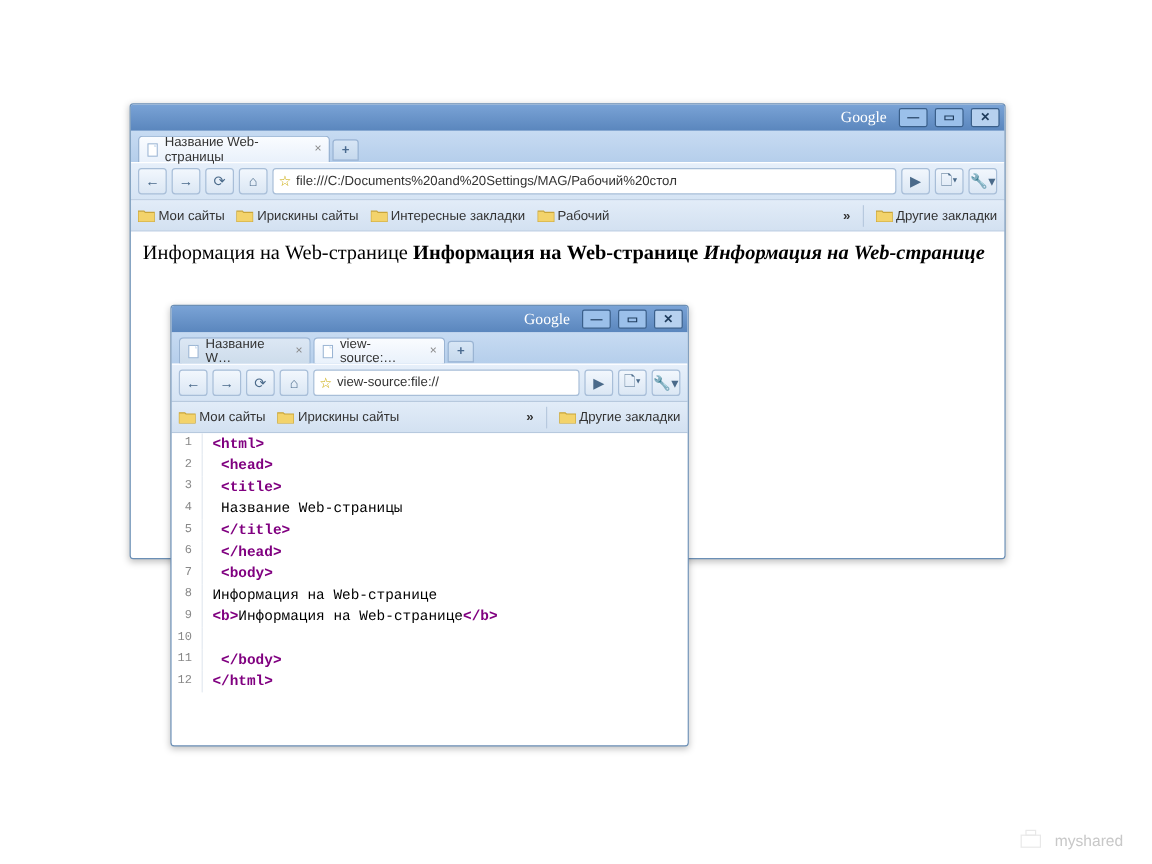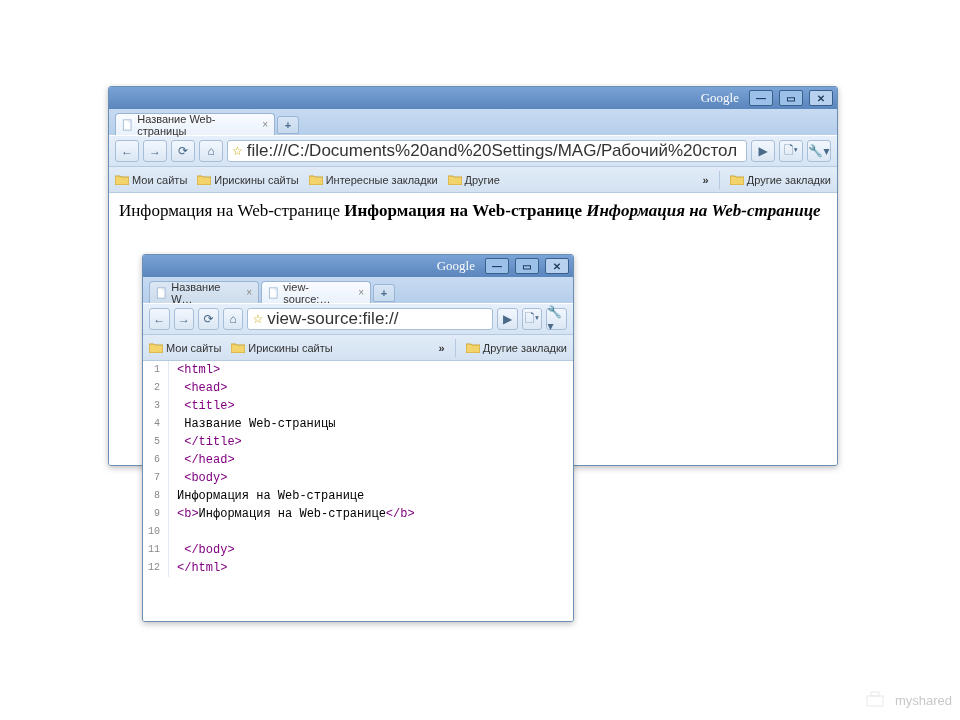--- a/index.html
+++ b/index.html
@@ -103,21 +103,21 @@
     background:#fff;
     border:1px solid #a8bed8;
     border-radius:3px;
     display:flex; align-items:center;
     padding: 0 4px;
     gap:4px;
   }
   .omnibox .star { color:#c9a800; font-size:12px; }
   .omnibox input {
     flex:1; border:none; outline:none;
-    font-size:17px; color:#333;
+    font-size:11px; color:#333;
     background:transparent;
   }
   .bookmarks-bar {
     height:26px;
     background: linear-gradient(to bottom,#e2ecf8,#d3e1f1);
     border-bottom:1px solid #b7c9de;
     display:flex; align-items:center;
     padding:0 6px;
     gap:10px;
     font-size:11px;
@@ -148,25 +148,25 @@
   .src-line { display:flex; align-items:flex-start; }
   .ln {
     width:26px; text-align:right;
     color:#888; padding-right:8px;
     border-right:1px solid #e3e9f0;
     user-select:none;
     font-size:10px;
     line-height:18px;
   }
   .code { padding-left:8px; white-space:pre; line-height:18px; }
-  .tag-purple { color:#800080; }
+  .tag-purple { color:#800080;font-weight:bold; }
   .txt-black { color:#000; }
   
   .watermark {
-    position:absolute; right:8px; bottom:10px;
+    position:absolute; right:24px; bottom:10px;
     font-size:13px; color:#c8c8c8;
     display:flex; align-items:center; gap:10px;
     font-family: Arial, sans-serif;
   }
   .watermark svg { opacity:0.4; }
 
   
   svg.file-icon rect { fill:#fff; stroke:#9ab4d3; }
   svg.file-icon polygon { fill:#d6e4f3; }
 </style>
@@ -222,21 +222,21 @@
     <span class="bm">
           <svg class="folder-icon" viewBox="0 0 14 11">
             <path d="M0 2h5l1 1h8v8H0z" fill="#f3d36b" stroke="#c9a53a"></path>
           </svg>
           <span>Интересные закладки</span>
         </span>
     <span class="bm">
           <svg class="folder-icon" viewBox="0 0 14 11">
             <path d="M0 2h5l1 1h8v8H0z" fill="#f3d36b" stroke="#c9a53a"></path>
           </svg>
-          <span>Другие</span>
+          <span>Рабочий</span>
         </span>
     <span class="bm-overflow">»</span>
     <span class="bm-divider"></span>
     <span class="bm">
           <svg class="folder-icon" viewBox="0 0 14 11">
             <path d="M0 2h5l1 1h8v8H0z" fill="#f3d36b" stroke="#c9a53a"></path>
           </svg>
           <span>Другие закладки</span>
         </span>
   </div>

